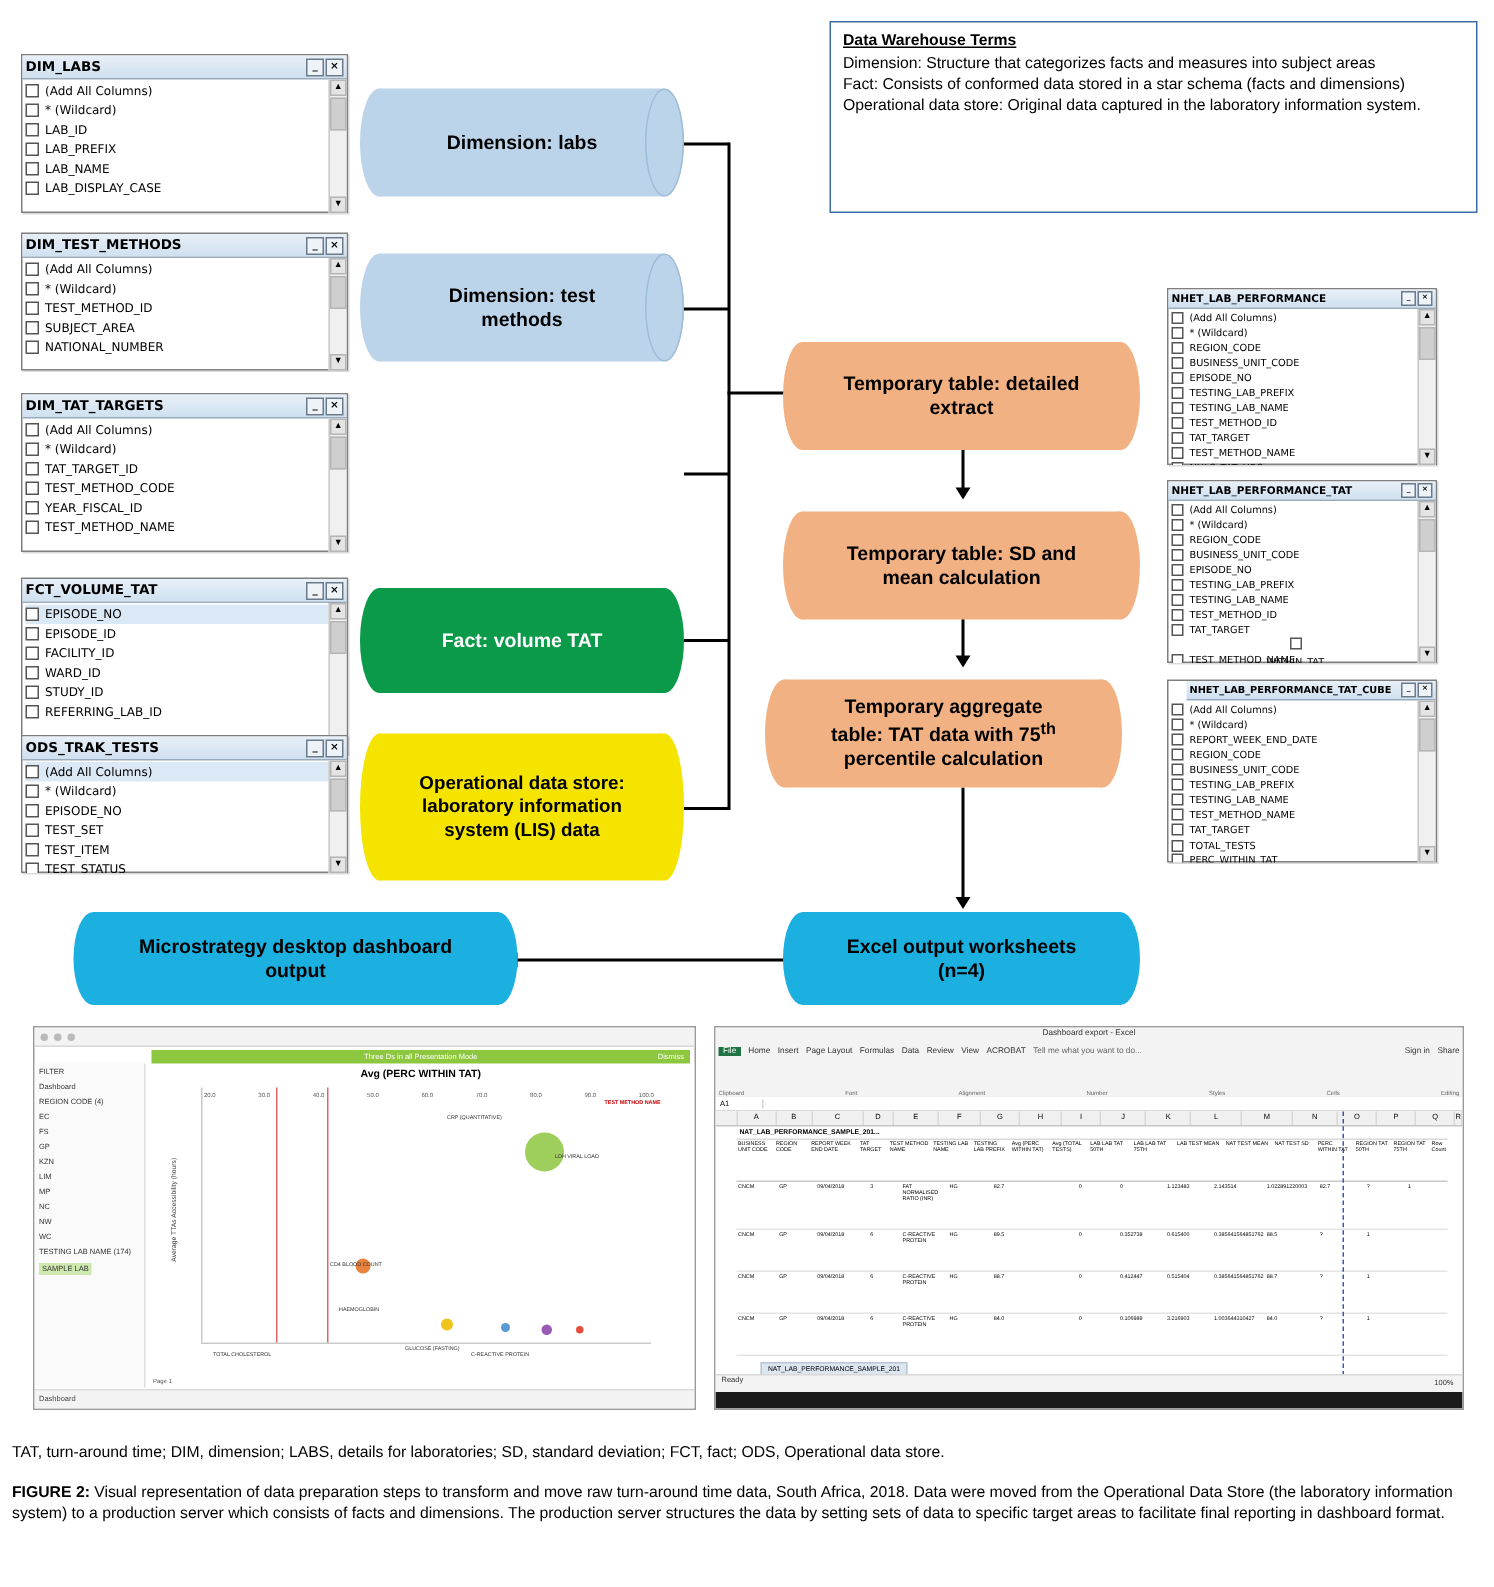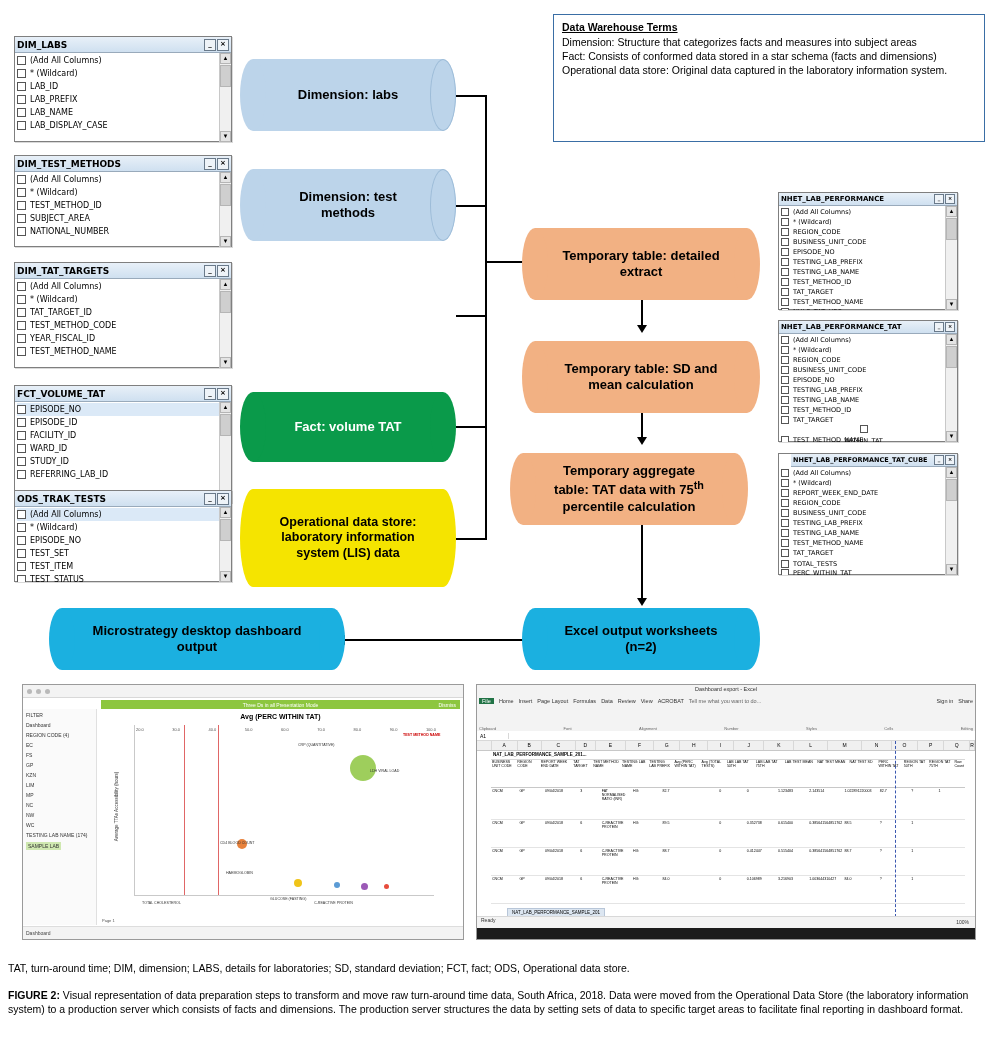--- a/index.html
+++ b/index.html
@@ -649,21 +649,21 @@
 
   <div class="cyl orange" style="left:535px; top:228px; width:212px; height:72px; font-size:13px;">
     <span class="inner">Temporary table: detailed extract</span>
   </div>
 
   <div class="cyl orange" style="left:523px; top:453px; width:212px; height:72px; font-size:13px;">
     <span class="inner"><span>Temporary aggregate table: TAT data with 75</span><sup>th</sup><span> percentile calculation</span></span>
   </div>
 
   <div class="cyl cyan" style="left:535px; top:608px; width:212px; height:62px; font-size:13px;">
-    <span class="inner">Excel output worksheets (n=2)</span>
+    <span class="inner">Excel output worksheets (n=4)</span>
   </div>
 
   <div class="cyl cyan" style="left:62px; top:608px; width:270px; height:62px; font-size:13px;">
     <span class="inner">Microstrategy desktop dashboard output</span>
   </div>
 
   <div class="shot" style="left:22px; top:684px; width:440px; height:254px;">
     <div class="dash-top">
       <span class="dash-dot"></span>
       <span class="dash-dot"></span>

